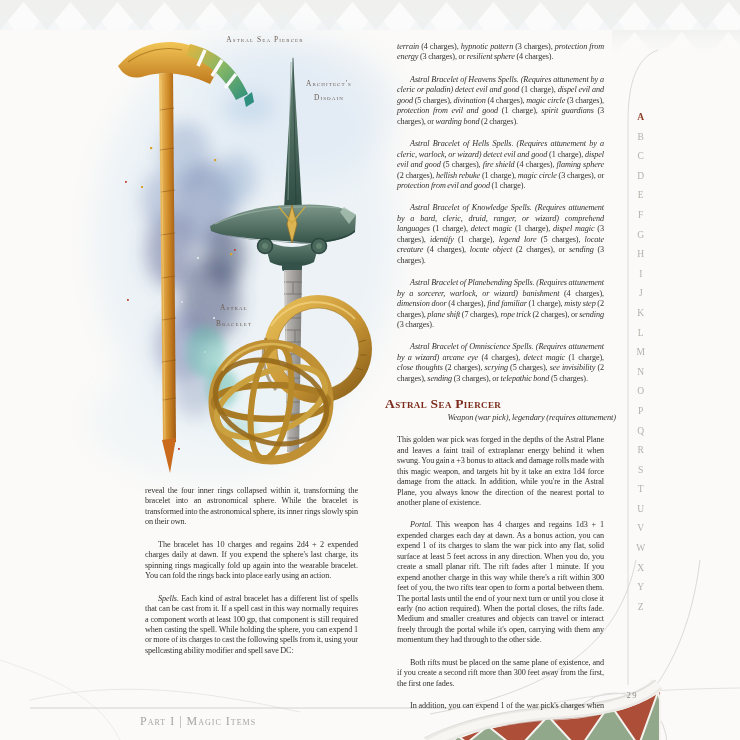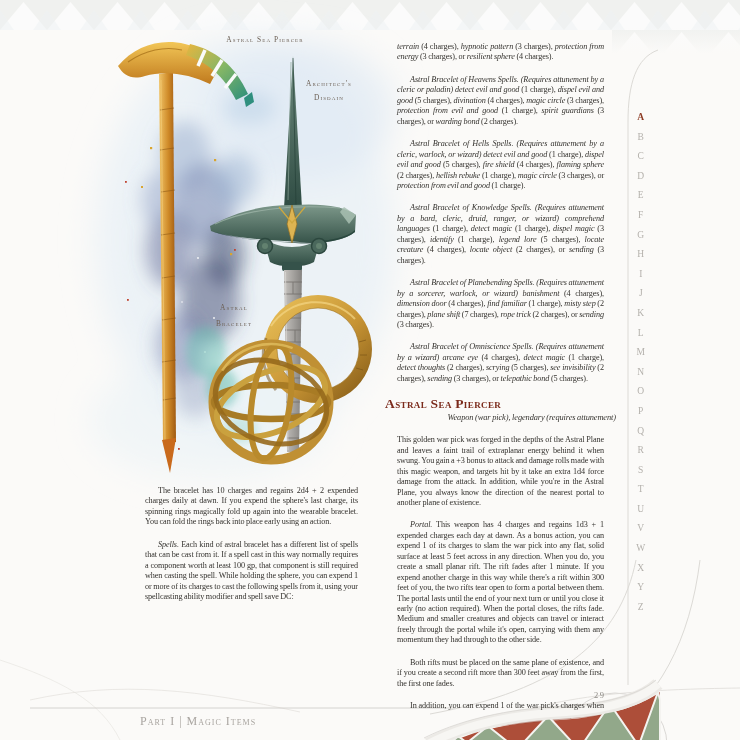--- a/index.html
+++ b/index.html
@@ -15,21 +15,21 @@
   .heading{font-variant:small-caps;font-weight:600;color:#7b2a1b;font-size:13.5px;line-height:15px;letter-spacing:.4px;margin:5px 0 2px;text-align:left}
   .subtitle{font-style:italic;font-size:8.4px;line-height:10px;margin:0 0 4px;text-align:right;color:#35332f}
   .caption{position:absolute;z-index:2;font-variant:small-caps;color:#6d6156;font-size:7.4px;letter-spacing:1.1px;text-align:center;line-height:13.5px}
   #cap-sea{left:200px;top:33px;width:130px}
   #cap-arch{left:296px;top:77px;width:66px}
   #cap-brac{left:202px;top:300px;width:64px;line-height:15.5px}
   #index-tab{position:absolute;z-index:2;left:630px;top:108px;width:22px;text-align:center}
   .idx{display:block;height:19.6px;line-height:19.6px;font-size:9.5px;color:#b4b1ac;letter-spacing:.5px;cursor:pointer}
   .idx.active{color:#8d3a23;font-weight:bold}
   #footer{position:absolute;z-index:2;left:140px;top:714px;font-variant:small-caps;font-size:12px;letter-spacing:1px;color:#a9a5a0}
-  #pagenum{position:absolute;z-index:2;left:594px;top:690px;width:44px;text-align:left;font-size:8.5px;letter-spacing:1.5px;color:#8e8b86}
+  #pagenum{position:absolute;z-index:2;left:594px;top:690px;width:44px;text-align:right;font-size:8.5px;letter-spacing:1.5px;color:#8e8b86}
 </style>
 </head>
 <body>
 
 <svg class="decor" width="740" height="740" viewBox="0 0 740 740" aria-hidden="true">
   <defs>
     <pattern id="tri" width="47" height="30" patternUnits="userSpaceOnUse">
       <polygon points="23.5,2 47,30 0,30" fill="#ffffff" opacity="0.72"></polygon>
       <polygon points="0,10 14,30 -14,30" fill="#edf1f3" opacity="0.5"></polygon>
       <polygon points="47,10 61,30 33,30" fill="#edf1f3" opacity="0.5"></polygon>
@@ -282,32 +282,33 @@
     <span class="idx">T</span>
     <span class="idx">U</span>
     <span class="idx">V</span>
     <span class="idx">W</span>
     <span class="idx">X</span>
     <span class="idx">Y</span>
     <span class="idx">Z</span>
   </nav>
 
 <div class="col" id="left-col">
+    <p class="para">reveal the four inner rings collapsed within it, transforming the bracelet into an astronomical sphere. While the bracelet is transformed into the astronomical sphere, its inner rings slowly spin on their own.</p>
     <p class="para ind">The bracelet has 10 charges and regains 2d4 + 2 expended charges daily at dawn. If you expend the sphere's last charge, its spinning rings magically fold up again into the wearable bracelet. You can fold the rings back into place early using an action.</p>
     <p class="para ind"><em class="b">Spells.</em> Each kind of astral bracelet has a different list of spells that can be cast from it. If a spell cast in this way normally requires a component worth at least 100 gp, that component is still required when casting the spell. While holding the sphere, you can expend 1 or more of its charges to cast the following spells from it, using your spellcasting ability modifier and spell save DC:</p>
   </div>
 
 <div class="col" id="right-col">
   <div>
       <p class="para"><em>terrain</em> (4 charges), <em>hypnotic pattern</em> (3 charges), <em>protection from energy</em> (3 charges), or <em>resilient sphere</em> (4 charges).</p>
       <p class="para ind"><em class="b">Astral Bracelet of Heavens Spells.</em> <em>(Requires attunement by a cleric or paladin)</em> <em>detect evil and good</em> (1 charge), <em>dispel evil and good</em> (5 charges), <em>divination</em> (4 charges), <em>magic circle</em> (3 charges), <em>protection from evil and good</em> (1 charge), <em>spirit guardians</em> (3 charges), or <em>warding bond</em> (2 charges).</p>
       <p class="para ind"><em class="b">Astral Bracelet of Hells Spells.</em> <em>(Requires attunement by a cleric, warlock, or wizard)</em> <em>detect evil and good</em> (1 charge), <em>dispel evil and good</em> (5 charges), <em>fire shield</em> (4 charges), <em>flaming sphere</em> (2 charges), <em>hellish rebuke</em> (1 charge), <em>magic circle</em> (3 charges), or <em>protection from evil and good</em> (1 charge).</p>
       <p class="para ind"><em class="b">Astral Bracelet of Knowledge Spells.</em> <em>(Requires attunement by a bard, cleric, druid, ranger, or wizard)</em> <em>comprehend languages</em> (1 charge), <em>detect magic</em> (1 charge), <em>dispel magic</em> (3 charges), <em>identify</em> (1 charge), <em>legend lore</em> (5 charges), <em>locate creature</em> (4 charges), <em>locate object</em> (2 charges), or <em>sending</em> (3 charges).</p>
       <p class="para ind"><em class="b">Astral Bracelet of Planebending Spells.</em> <em>(Requires attunement by a sorcerer, warlock, or wizard)</em> <em>banishment</em> (4 charges), <em>dimension door</em> (4 charges), <em>find familiar</em> (1 charge), <em>misty step</em> (2 charges), <em>plane shift</em> (7 charges), <em>rope trick</em> (2 charges), or <em>sending</em> (3 charges).</p>
-      <p class="para ind"><em class="b">Astral Bracelet of Omniscience Spells.</em> <em>(Requires attunement by a wizard)</em> <em>arcane eye</em> (4 charges), <em>detect magic</em> (1 charge), <em>detect thoughts</em> (2 charges), <em>scrying</em> (5 charges), <em>see invisibility</em> (2 charges), <em>sending</em> (3 charges), or <em>telepathic bond</em> (5 charges).</p>
+      <p class="para ind"><em class="b">Astral Bracelet of Omniscience Spells.</em> <em>(Requires attunement by a wizard)</em> <em>arcane eye</em> (4 charges), <em>detect magic</em> (1 charge), <em>close thoughts</em> (2 charges), <em>scrying</em> (5 charges), <em>see invisibility</em> (2 charges), <em>sending</em> (3 charges), or <em>telepathic bond</em> (5 charges).</p>
     </div>
   <h2 class="heading">Astral Sea Piercer</h2>
   <p class="subtitle">Weapon (war pick), legendary (requires attunement)</p>
   <div>
       <p class="para">This golden war pick was forged in the depths of the Astral Plane and leaves a faint trail of extraplanar energy behind it when swung. You gain a +3 bonus to attack and damage rolls made with this magic weapon, and targets hit by it take an extra 1d4 force damage from the attack. In addition, while you're in the Astral Plane, you always know the direction of the nearest portal to another plane of existence.</p>
       <p class="para ind"><em class="b">Portal.</em> This weapon has 4 charges and regains 1d3 + 1 expended charges each day at dawn. As a bonus action, you can expend 1 of its charges to slam the war pick into any flat, solid surface at least 5 feet across in any direction. When you do, you create a small planar rift. The rift fades after 1 minute. If you expend another charge in this way while there's a rift within 300 feet of you, the two rifts tear open to form a portal between them. The portal lasts until the end of your next turn or until you close it early (no action required). When the portal closes, the rifts fade. Medium and smaller creatures and objects can travel or interact freely through the portal while it's open, carrying with them any momentum they had through to the other side.</p>
       <p class="para ind">Both rifts must be placed on the same plane of existence, and if you create a second rift more than 300 feet away from the first, the first one fades.</p>
       <p class="para ind">In addition, you can expend 1 of the war pick's charges when you hit a Small or larger creature with it. When you do, that creature takes an extra 1d8 force damage as a rift appears on its body. Rifts that appear on a creature in this way are attached to the creature and move with it until a portal is</p>
     </div>
 </div>

